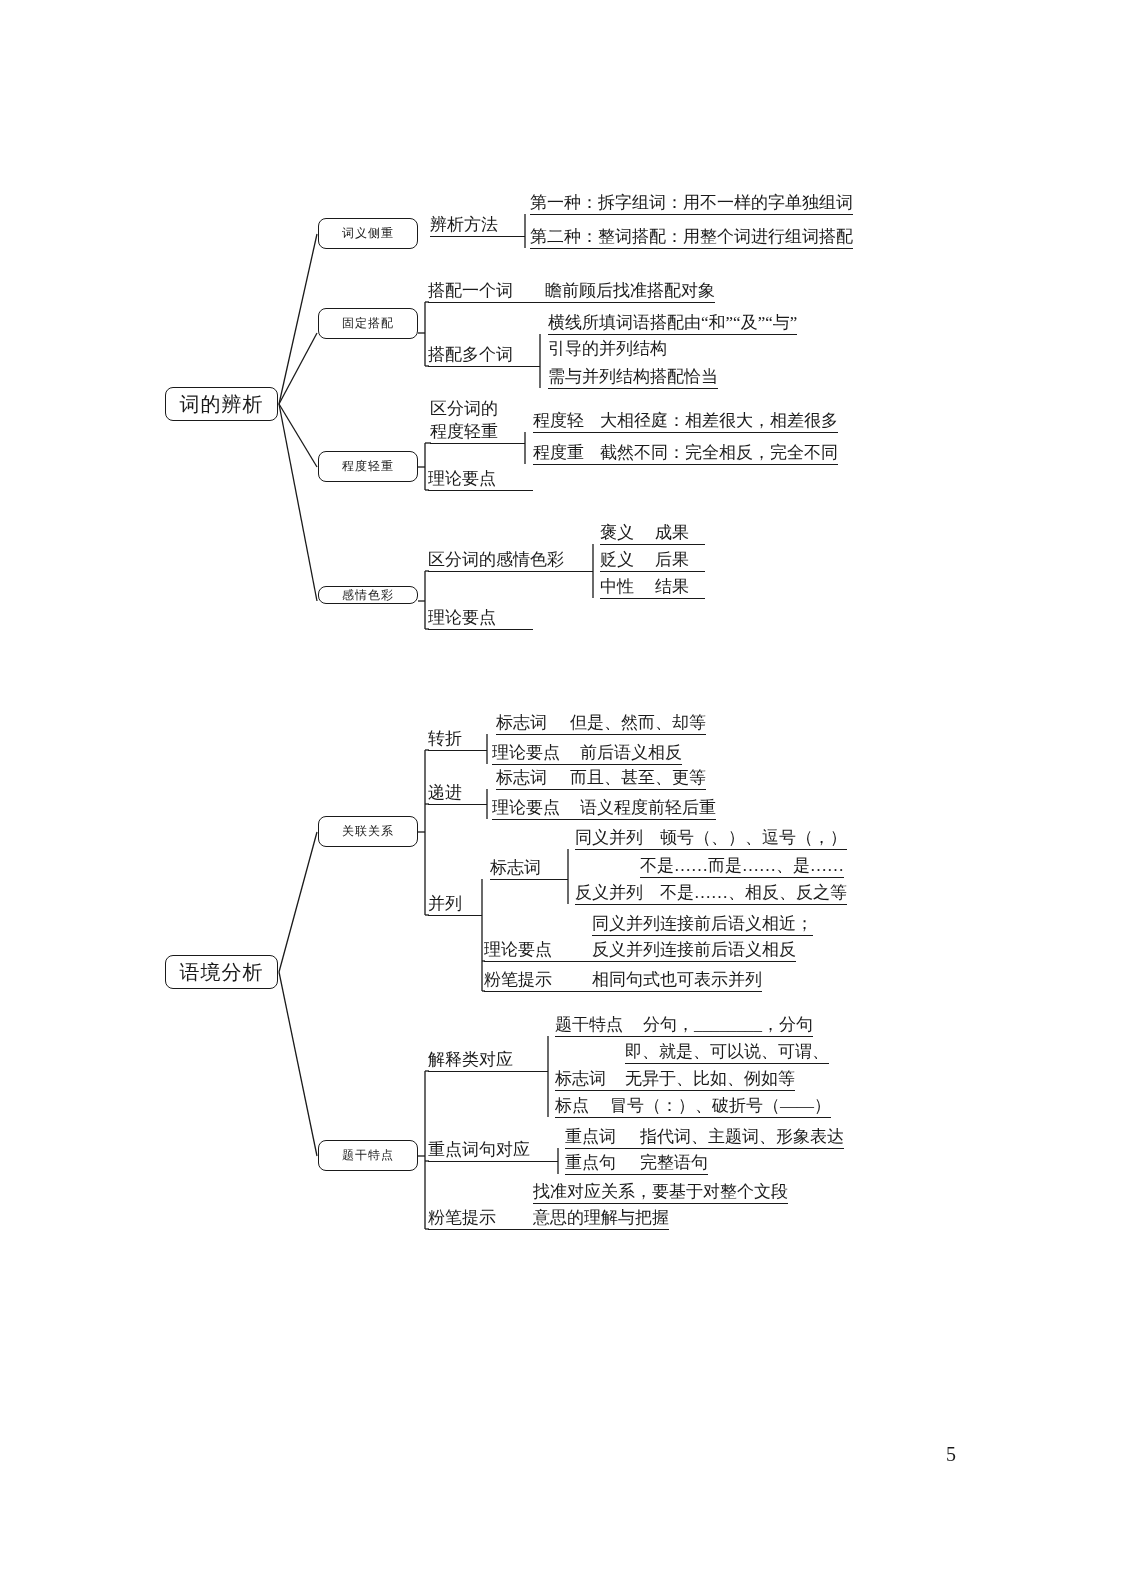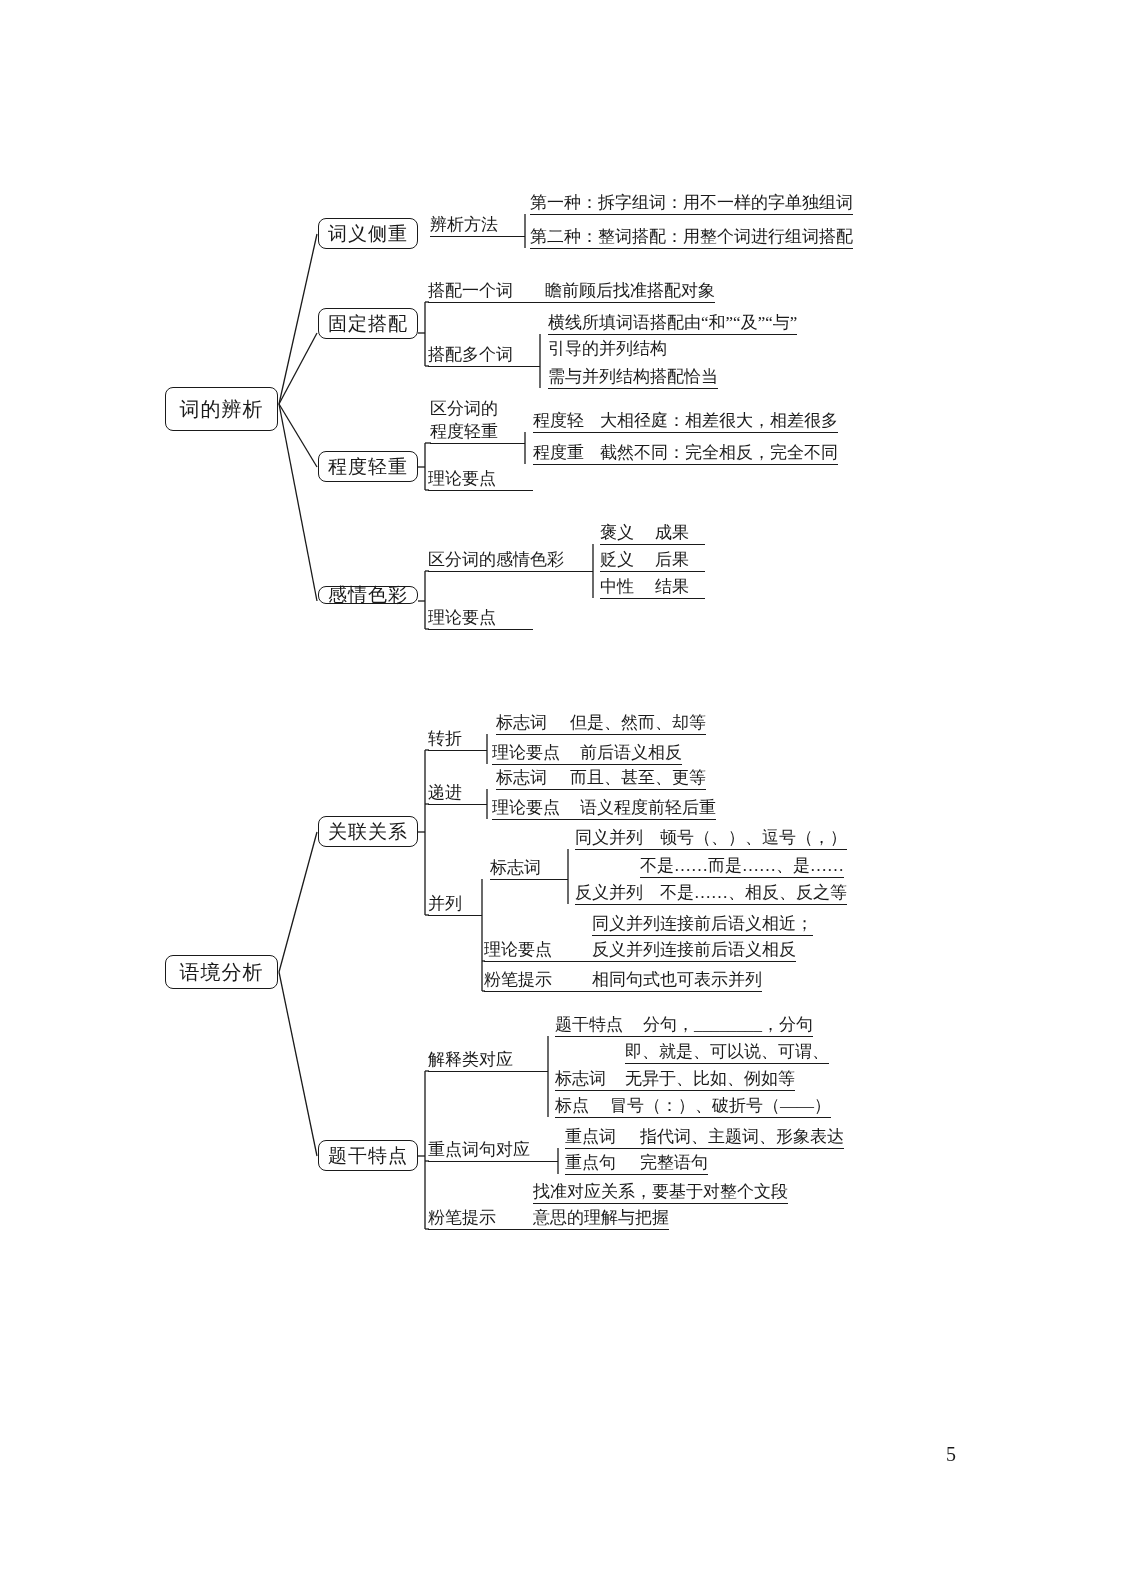--- a/index.html
+++ b/index.html
@@ -8,21 +8,21 @@
     width:1128px; height:1571px; position:relative;
     font-family:"Liberation Serif","DejaVu Serif",serif;
     color:#1a1a1a;
   }
   .canvas { position:absolute; left:0; top:0; width:1128px; height:1571px; }
   svg.wires { position:absolute; left:0; top:0; }
   svg.wires line { stroke:#1a1a1a; stroke-width:1.3; }
   .node {
     position:absolute; border:1.4px solid #1a1a1a; border-radius:8px;
     display:flex; align-items:center; justify-content:center;
-    font-size:19px; letter-spacing:1px; background:#fff; white-space:nowrap;
+    font-size:12px; letter-spacing:1px; background:#fff; white-space:nowrap;
   }
   .node.root { font-size:20px; }
   .row {
     position:absolute; display:flex; align-items:flex-end;
     font-size:17px; line-height:22px; white-space:nowrap;
   }
   .u { border-bottom:1.3px solid #1a1a1a; }
   .lbl { flex:0 0 auto; display:inline-block; }
   .pageno { position:absolute; font-size:20px; }
 </style>
@@ -75,21 +75,21 @@
 
     <line x1="418" y1="1156" x2="425" y2="1156"></line>
     <line x1="425" y1="1071" x2="425" y2="1229"></line>
     <line x1="425" y1="1071" x2="429" y2="1071"></line>
     <line x1="425" y1="1161" x2="429" y2="1161"></line>
     <line x1="425" y1="1229" x2="429" y2="1229"></line>
     <line x1="548" y1="1036" x2="548" y2="1117"></line>
     <line x1="558" y1="1148" x2="558" y2="1174"></line>
   </svg>
 
-  <div class="node root" style="left:165px;top:387px;width:113px;height:44px">
+  <div class="node root" style="left:165px;top:387px;width:113px;height:34px">
     <span>词的辨析</span>
   </div>
 
   <div class="node" style="left:318px;top:218px;width:100px;height:31px">
     <span>词义侧重</span>
   </div>
   <div class="row u" style="left:430px;top:214px;width:95px">
     <span>辨析方法</span>
   </div>
   <div class="row u" style="left:530px;top:226px">

